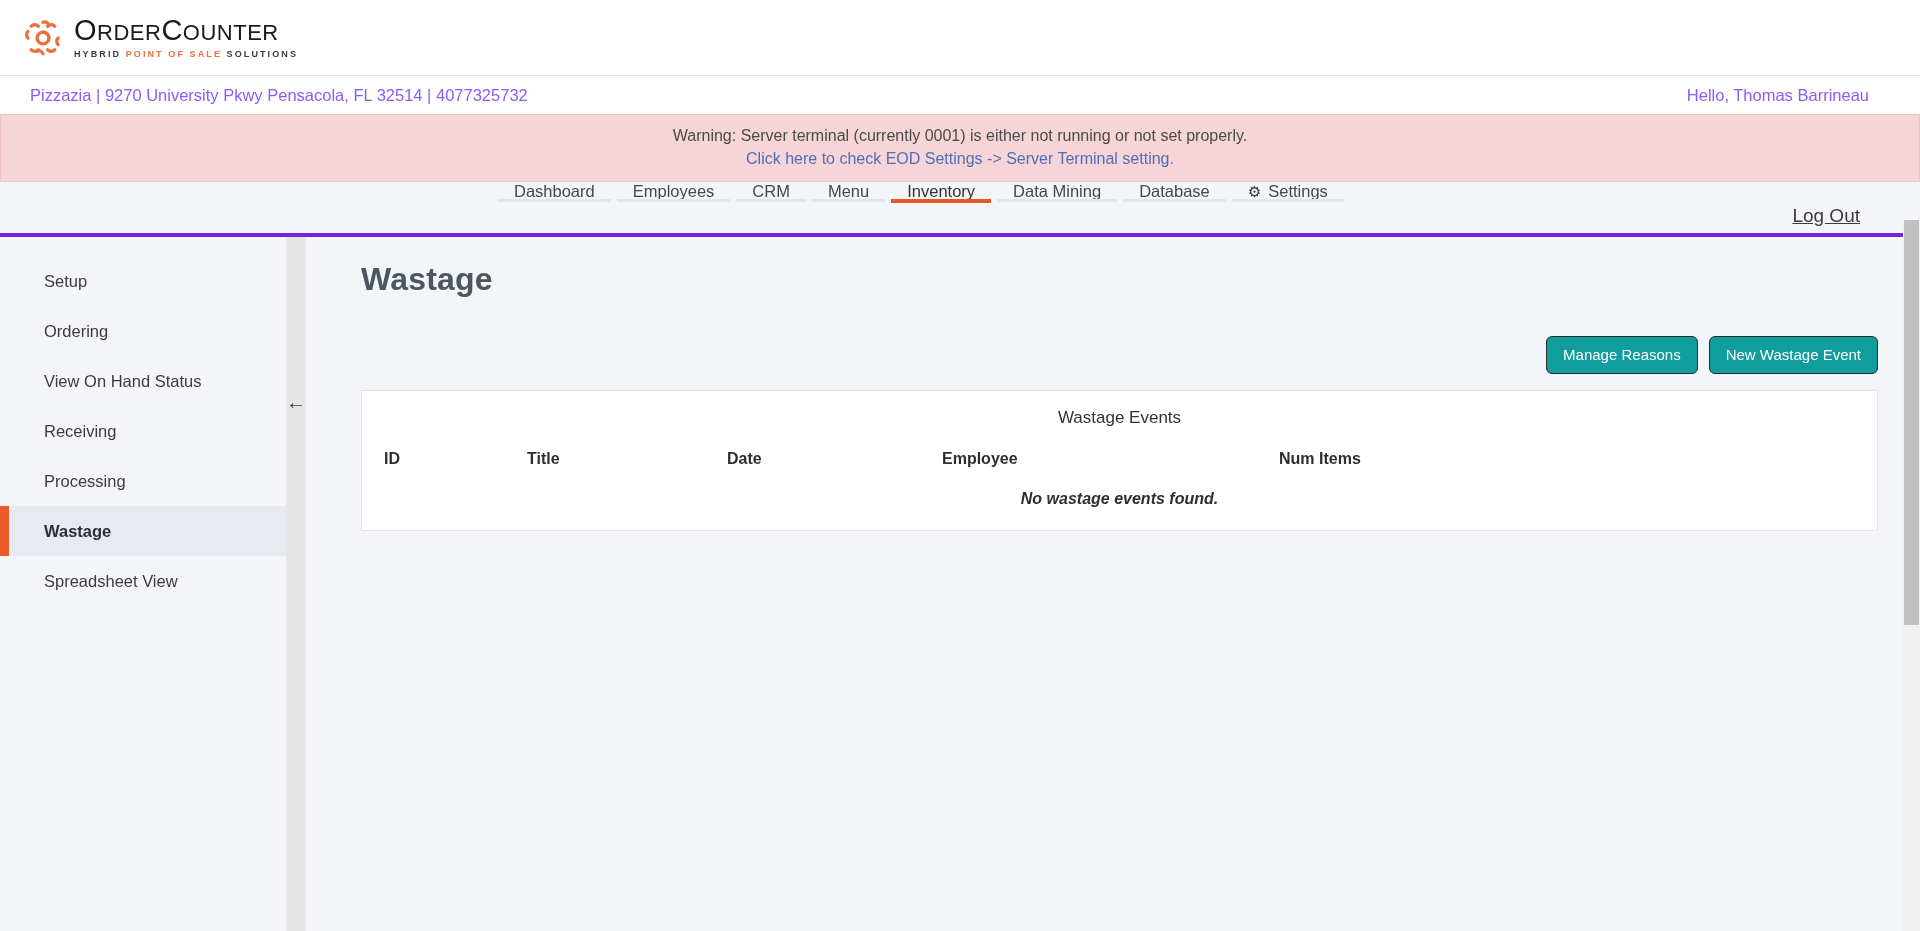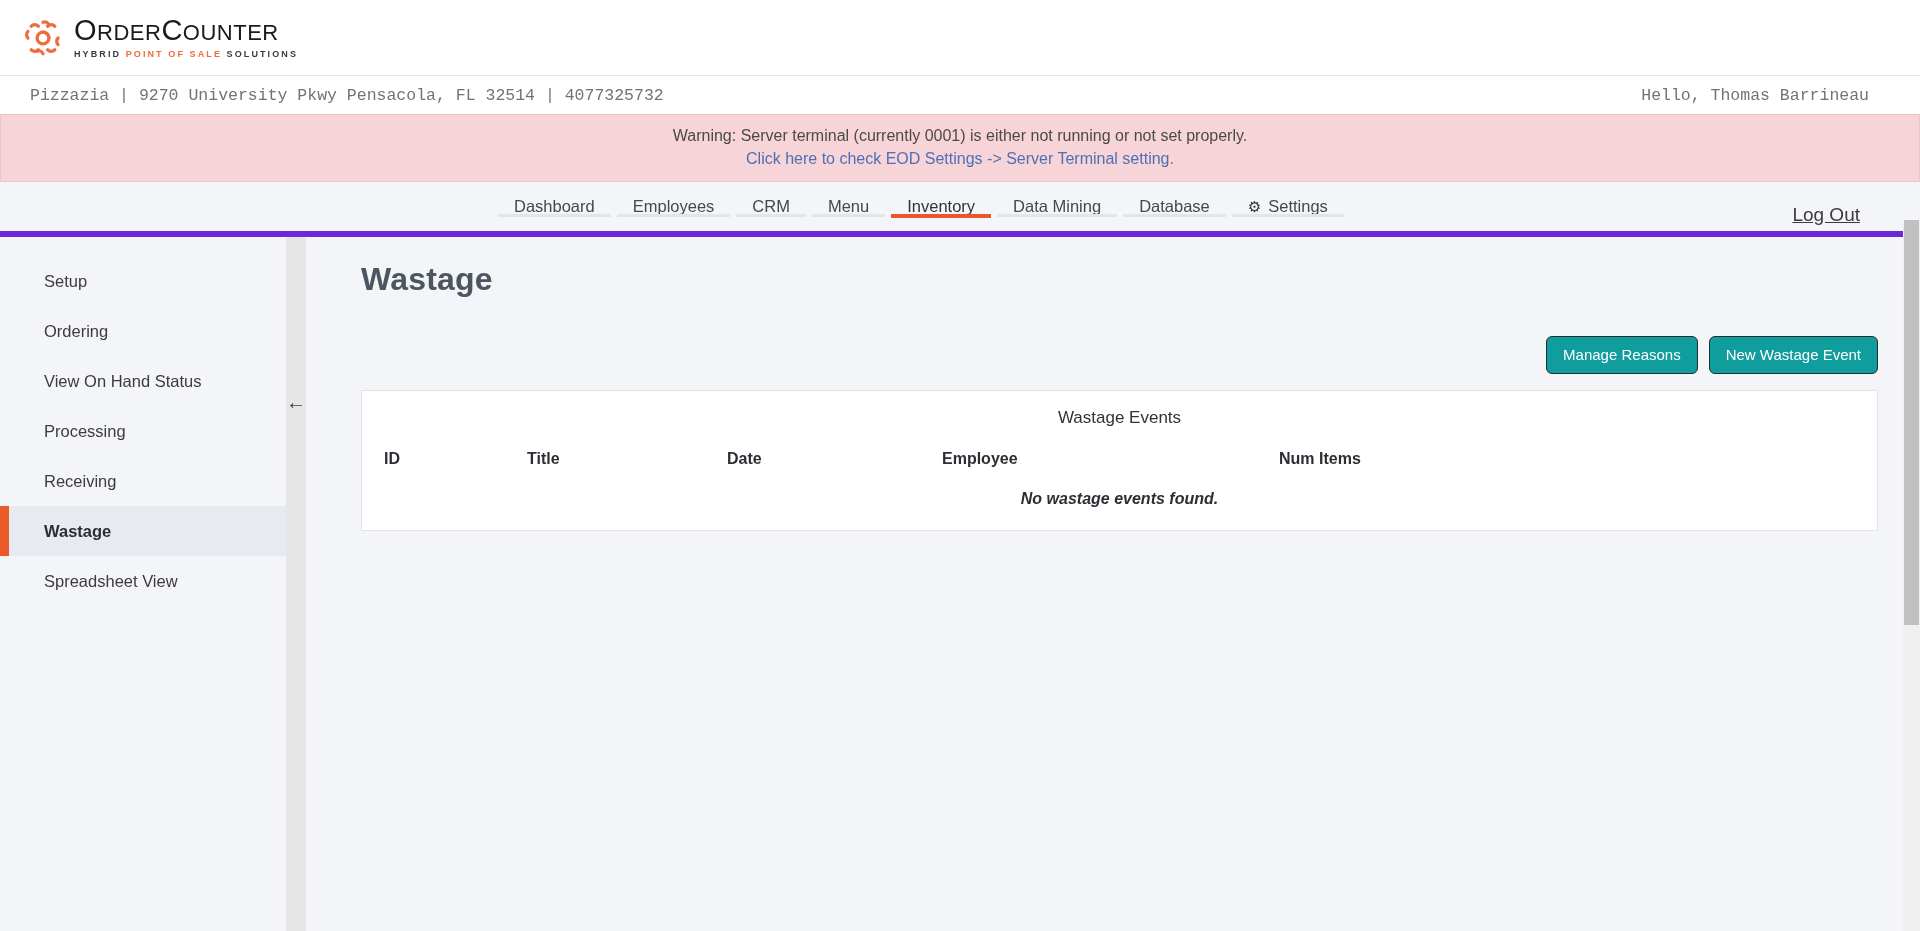--- a/index.html
+++ b/index.html
@@ -44,45 +44,44 @@
 
   
   .store-bar {
     height: 38px;
     background: #ffffff;
     display: flex;
     align-items: center;
     justify-content: space-between;
     padding: 0 26px 0 30px;
     font-size: 16.5px;
-    color: #737373;
-    font-family: Liberation Mono, monospace;
+    color: #8b5cf6;
   }
   .store-bar .right { padding-right: 25px; }
 
   
   .warning {
     background: #f7d4d8;
     border: 1px solid #f1c3c8;
     text-align: center;
     padding: 9px 0 11px;
     font-size: 16px;
     color: #4a4a4a;
     line-height: 1.45;
   }
   .warning a { color: #4f6fb5; text-decoration: none; cursor: pointer; }
 
   
   .navbar {
     height: 55px;
     background: #f4f5f8;
     display: flex;
-    align-items: center;
+    align-items: flex-start;
     position: relative;
-    border-bottom: 6px solid #6d28d9;
+    border-bottom: 4px solid #6d28d9;
   }
   .nav-tabs { display: flex; margin-left: 495px; align-items: stretch; }
   .nav-tab {
     padding: 0 19px;
     display: flex;
     align-items: center;
     font-size: 16.5px;
     color: #43484e;
     cursor: pointer;
     position: relative;
@@ -303,24 +302,24 @@
     <div class="side-item">
         <span>Setup</span>
       </div>
     <div class="side-item">
         <span>Ordering</span>
       </div>
     <div class="side-item">
         <span>View On Hand Status</span>
       </div>
     <div class="side-item">
+        <span>Receiving</span>
+      </div>
+    <div class="side-item">
         <span>Processing</span>
-      </div>
-    <div class="side-item">
-        <span>Receiving</span>
       </div>
     <div class="side-item active">
         <span>Wastage</span>
       </div>
     <div class="side-item">
         <span>Spreadsheet View</span>
       </div>
   </div>
 
   <div class="collapse-strip">

